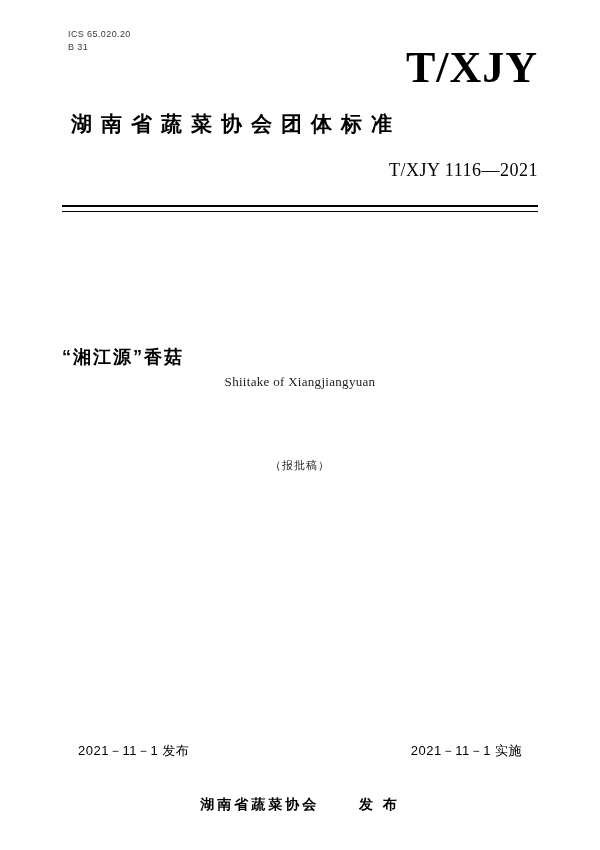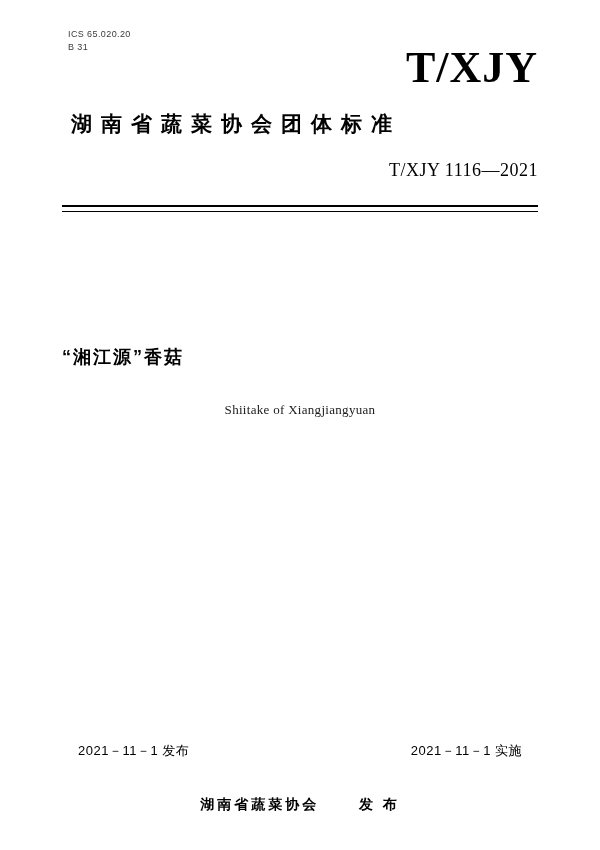--- a/index.html
+++ b/index.html
@@ -111,21 +111,20 @@
   .title-en {
     position: absolute;
     left: 62px;
     right: 62px;
     top: 374px;
     text-align: center;
     font-family: "Liberation Serif", serif;
     font-size: 13px;
     letter-spacing: 0.3px;
     color: #1a1a1a;
-    margin-top: 28px;
   }
   .draft-note {
     position: absolute;
     left: 62px;
     right: 62px;
     top: 458px;
     text-align: center;
     font-family: "Liberation Sans", sans-serif;
     font-size: 11px;
     letter-spacing: 1px;
@@ -188,20 +187,21 @@
 
   <div class="assoc-line">湖南省蔬菜协会团体标准</div>
 
   <div class="std-no">T/XJY 1116—2021</div>
 
   <div class="rule-top"></div>
   <div class="rule-bottom"></div>
 
   <div class="title-cn">“湘江源”香菇</div>
   <div class="title-en">Shiitake of Xiangjiangyuan</div>
+  <div class="draft-note">（报批稿）</div>
 
   <div class="date-issue">2021－11－1 发布</div>
   <div class="date-effect">2021－11－1 实施</div>
 
   <div class="publisher">
     <span>湖南省蔬菜协会</span>
     <span class="gap"></span>
     <span>发 布</span>
   </div>
 

